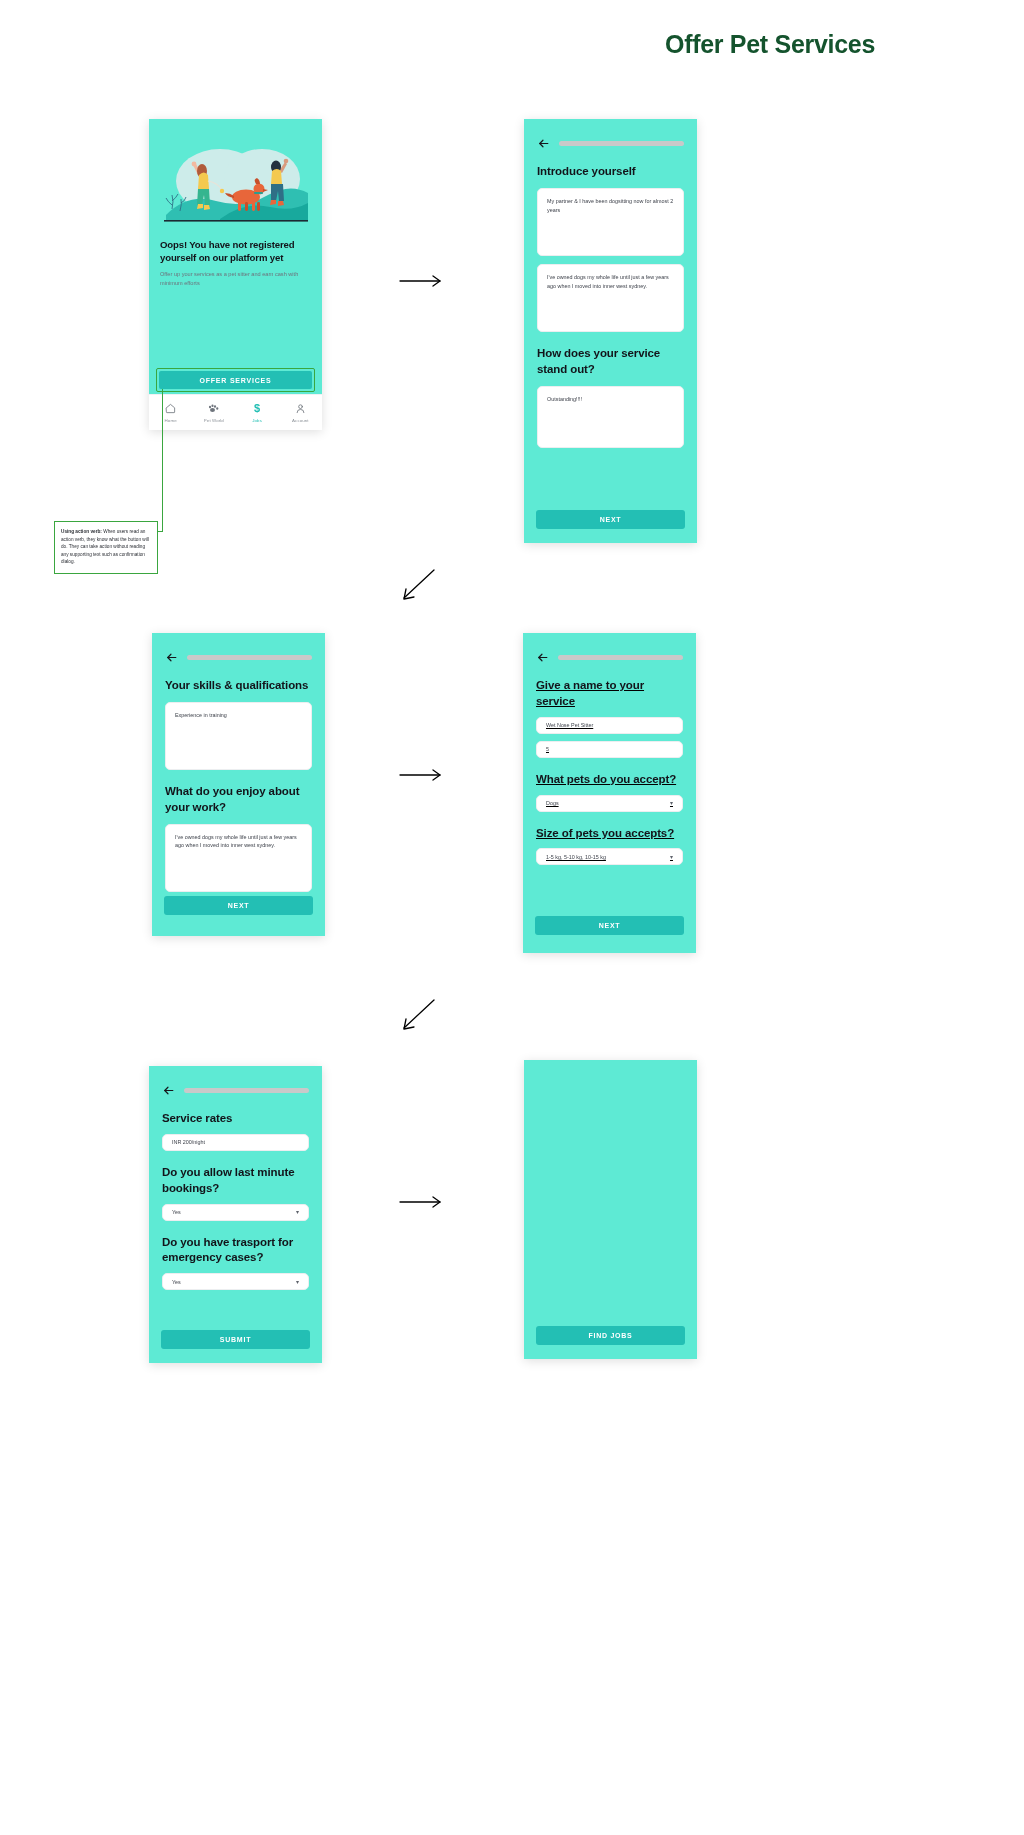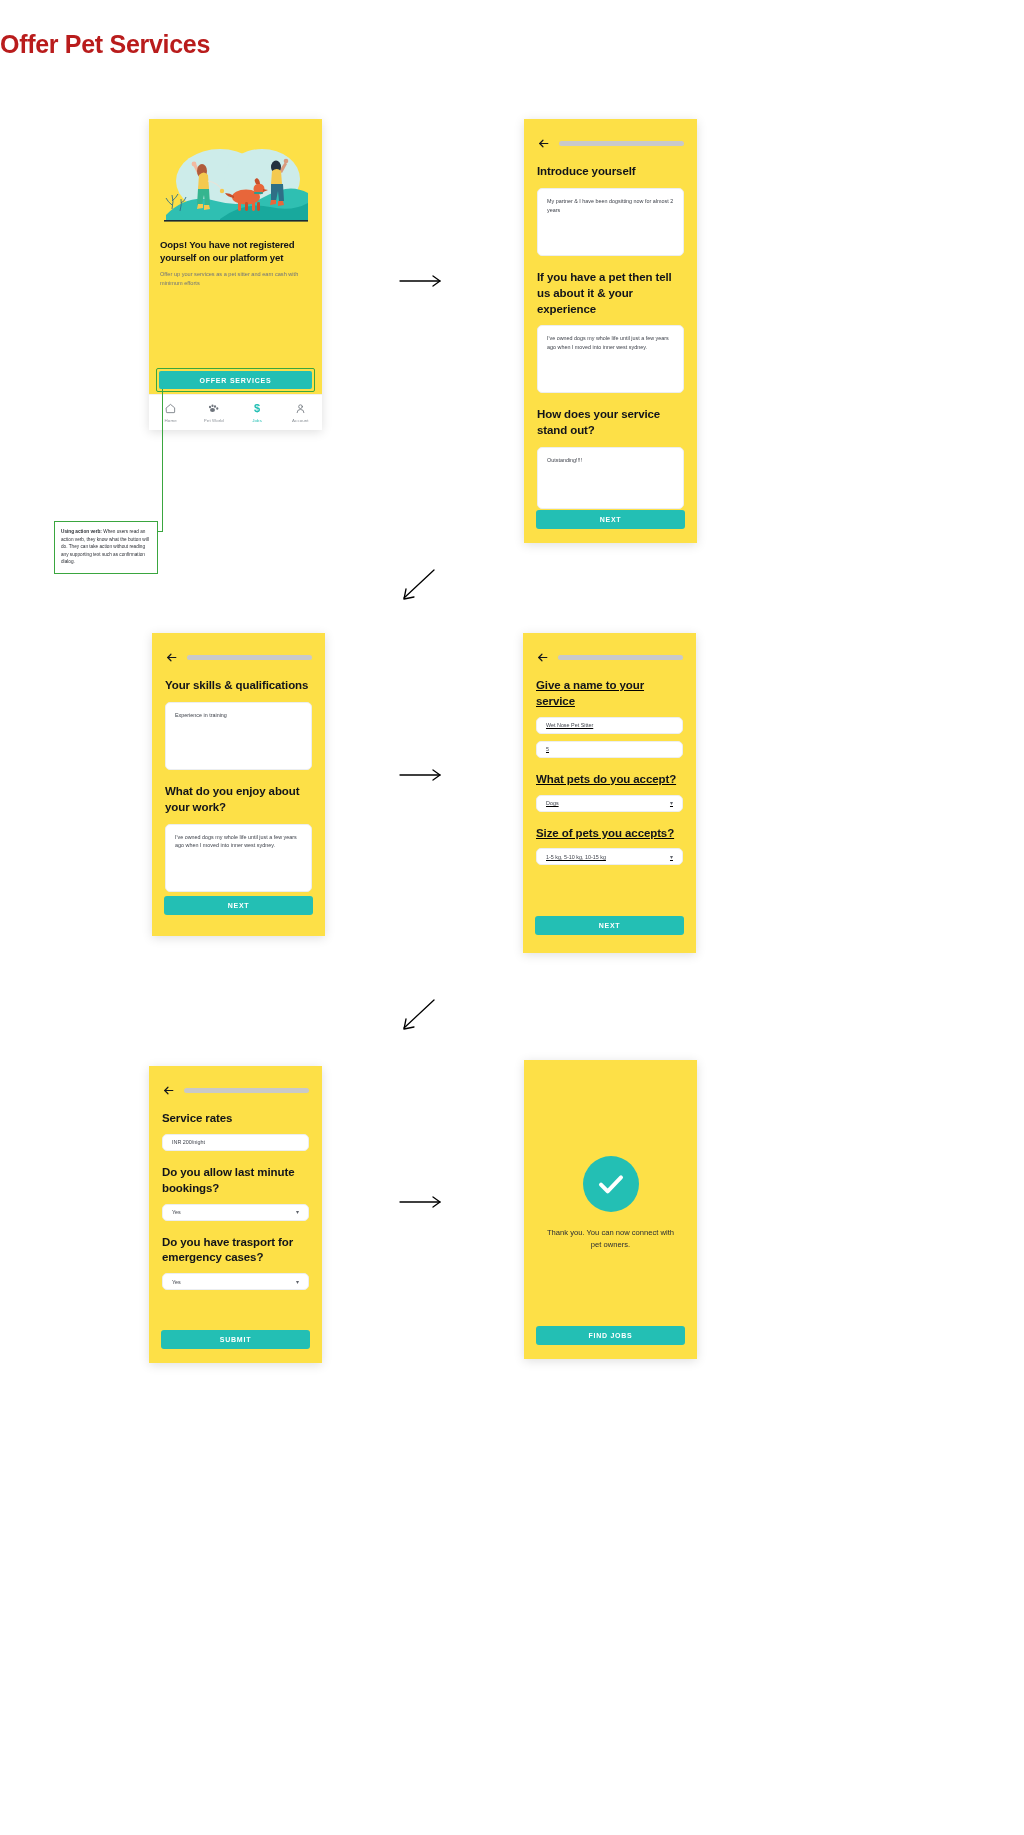--- a/index.html
+++ b/index.html
@@ -11,31 +11,31 @@
     position: relative;
     overflow: hidden;
   }
 
   
   .page-title {
     position: absolute;
     top: 30px;
     left: 0;
     width: 875px;
-    text-align: left;
+    text-align: right;
     font-size: 25px;
     font-weight: 700;
     letter-spacing: -0.3px;
-    color: #b91c1c;
+    color: #14532d;
   }
 
   
   .phone {
     position: absolute;
-    background: #fde047;
+    background: #5eead4;
     box-shadow: 0 2px 10px rgba(0,0,0,0.13);
     overflow: hidden;
   }
 
   
   #screen1 { left: 149px; top: 119px; width: 173px; height: 311px; }
   
   #screen2 { left: 524px; top: 119px; width: 173px; height: 424px; }
   
   #screen3 { left: 152px; top: 633px; width: 173px; height: 303px; }
@@ -398,21 +398,20 @@
       </svg>
     </span>
     <span class="progress-track">
       <span class="progress-fill" style="width:8%"></span>
     </span>
   </div>
 
   <div class="q-label">Introduce yourself</div>
   <div class="textarea-box tall">My partner &amp; I have been dogsitting now for almost 2 years</div>
 
-  <div class="q-label">If you have a pet then tell us about it &amp; your experience</div>
   <div class="textarea-box tall">I've owned dogs my whole life until just a few years ago when I moved into inner west sydney.</div>
 
   <div class="q-label">How does your service stand out?</div>
   <div class="textarea-box mid">Outstanding!!!!</div>
 
   <button class="cta" style="top:391px">NEXT</button>
 </div>
 
 <div class="phone" id="screen3">
   <div class="topbar">
@@ -494,28 +493,20 @@
   <div class="q-label">Do you have trasport for emergency cases?</div>
   <div class="field-box select">
     <span>Yes</span>
     <span class="caret">▾</span>
   </div>
 
   <button class="cta" style="top:264px">SUBMIT</button>
 </div>
 
 <div class="phone" id="screen6">
-  <div class="success-wrap">
-    <div class="check-circle">
-      <svg width="32" height="32" viewBox="0 0 24 24" fill="none" stroke="#ffffff" stroke-width="3" stroke-linecap="round" stroke-linejoin="round">
-        <path d="M4.5 12.5 L9.5 17.5 L19.5 7"></path>
-      </svg>
-    </div>
-    <div class="success-text">Thank you. You can now connect with pet owners.</div>
-  </div>
   <button class="cta" style="top:266px">FIND JOBS</button>
 </div>
 
 <div class="arrow" id="arrow1">
   <svg width="44" height="14" viewBox="0 0 44 14" fill="none" stroke="#000" stroke-width="1.3" stroke-linecap="round" stroke-linejoin="round">
     <path d="M0 7 H40"></path>
       <path d="M33 2 L40 7 L33 12"></path>
   </svg>
 </div>
 <div class="arrow" id="arrow2">

